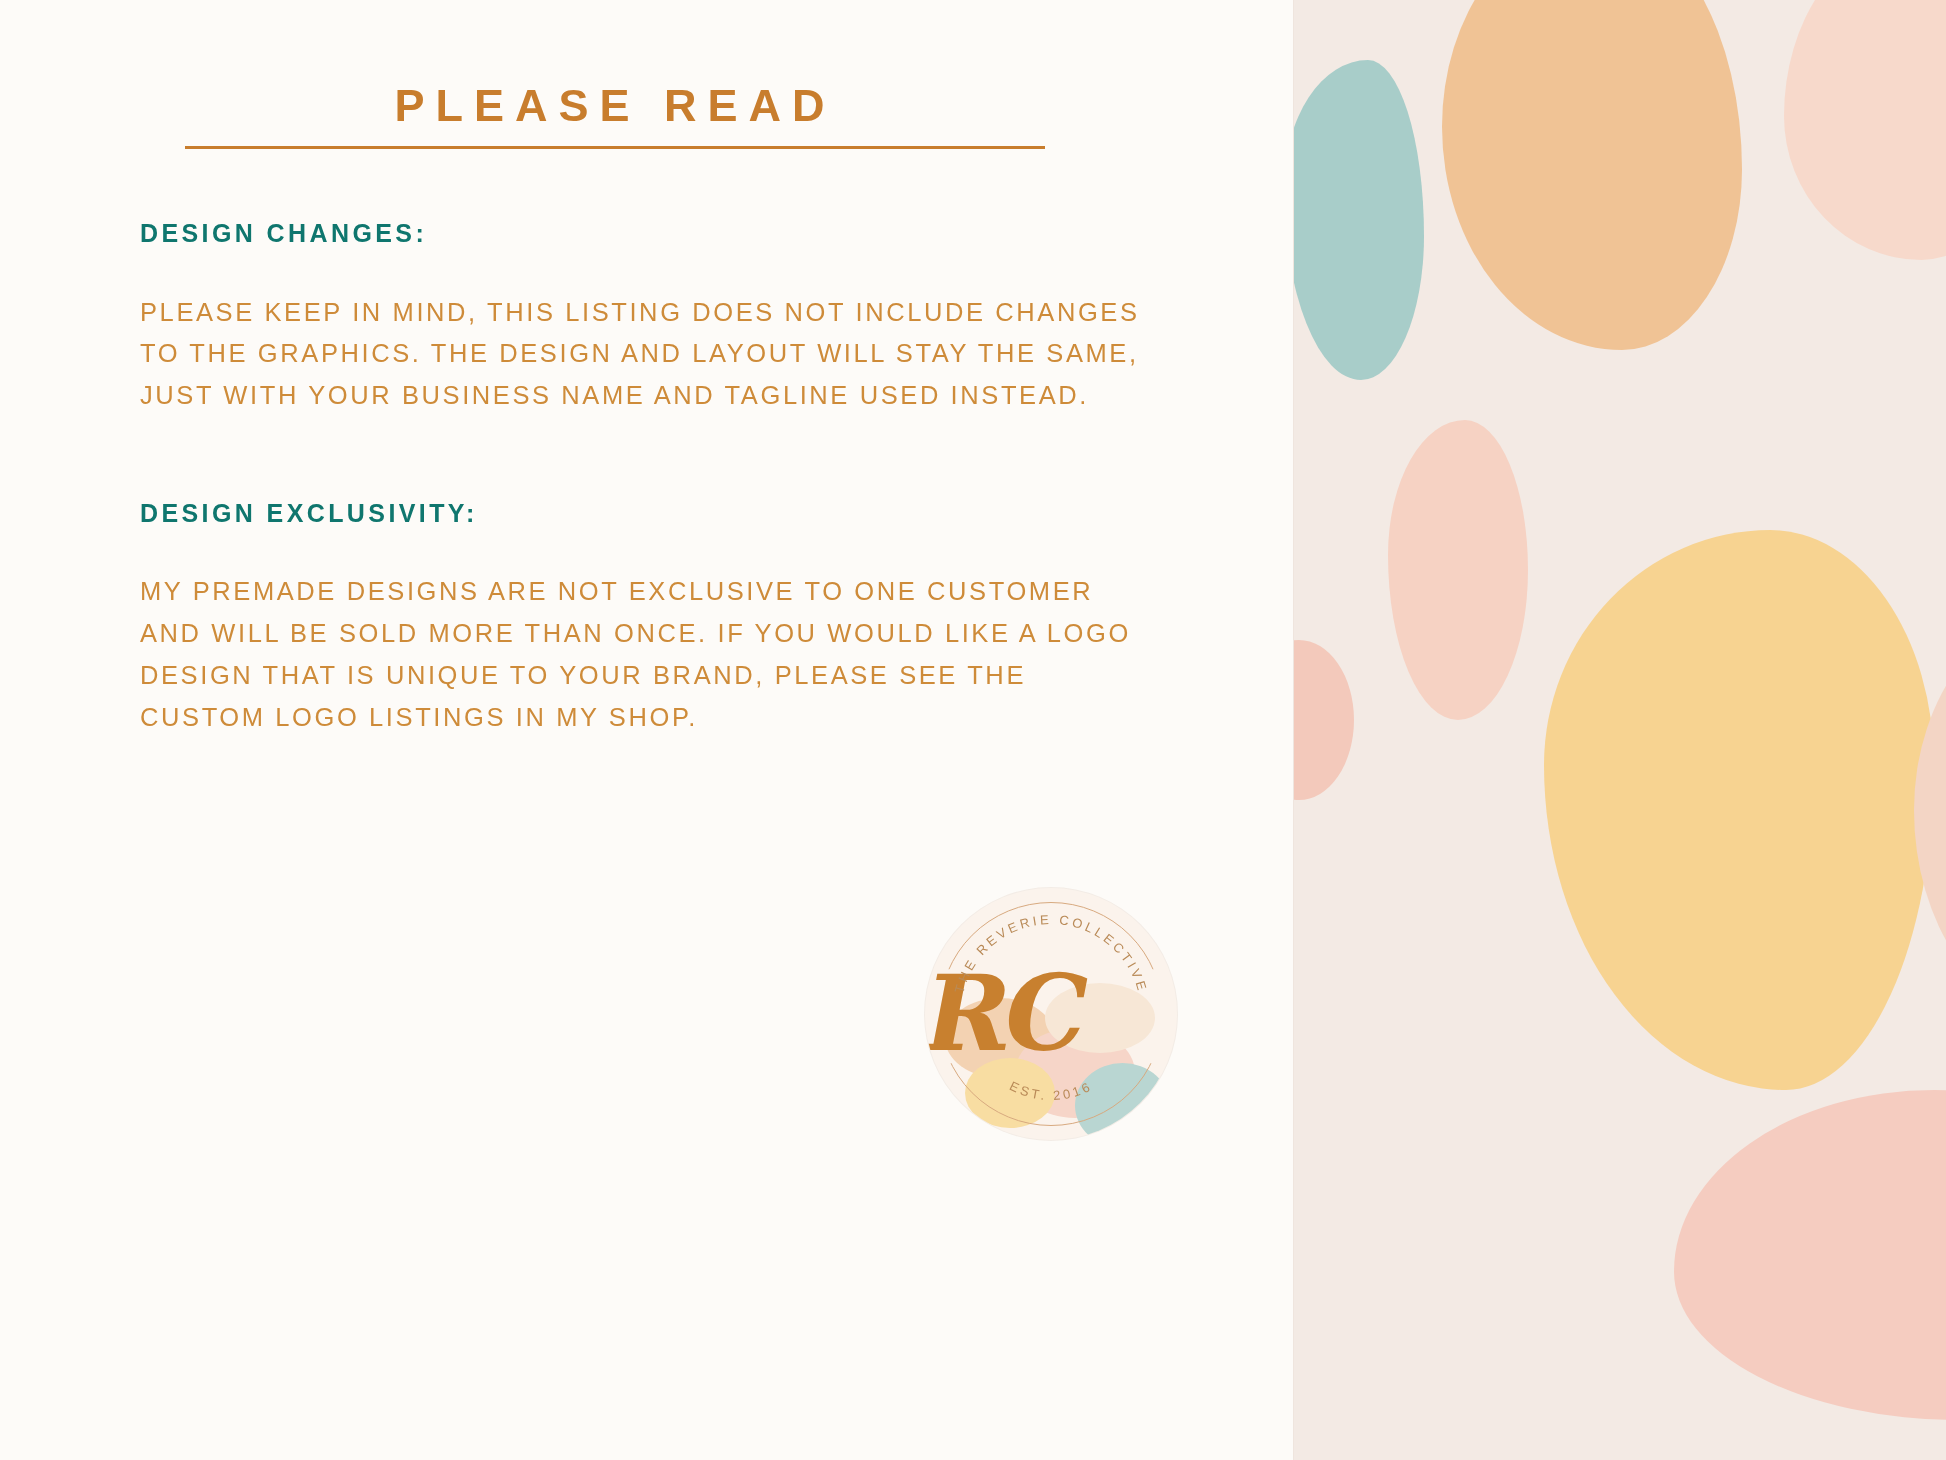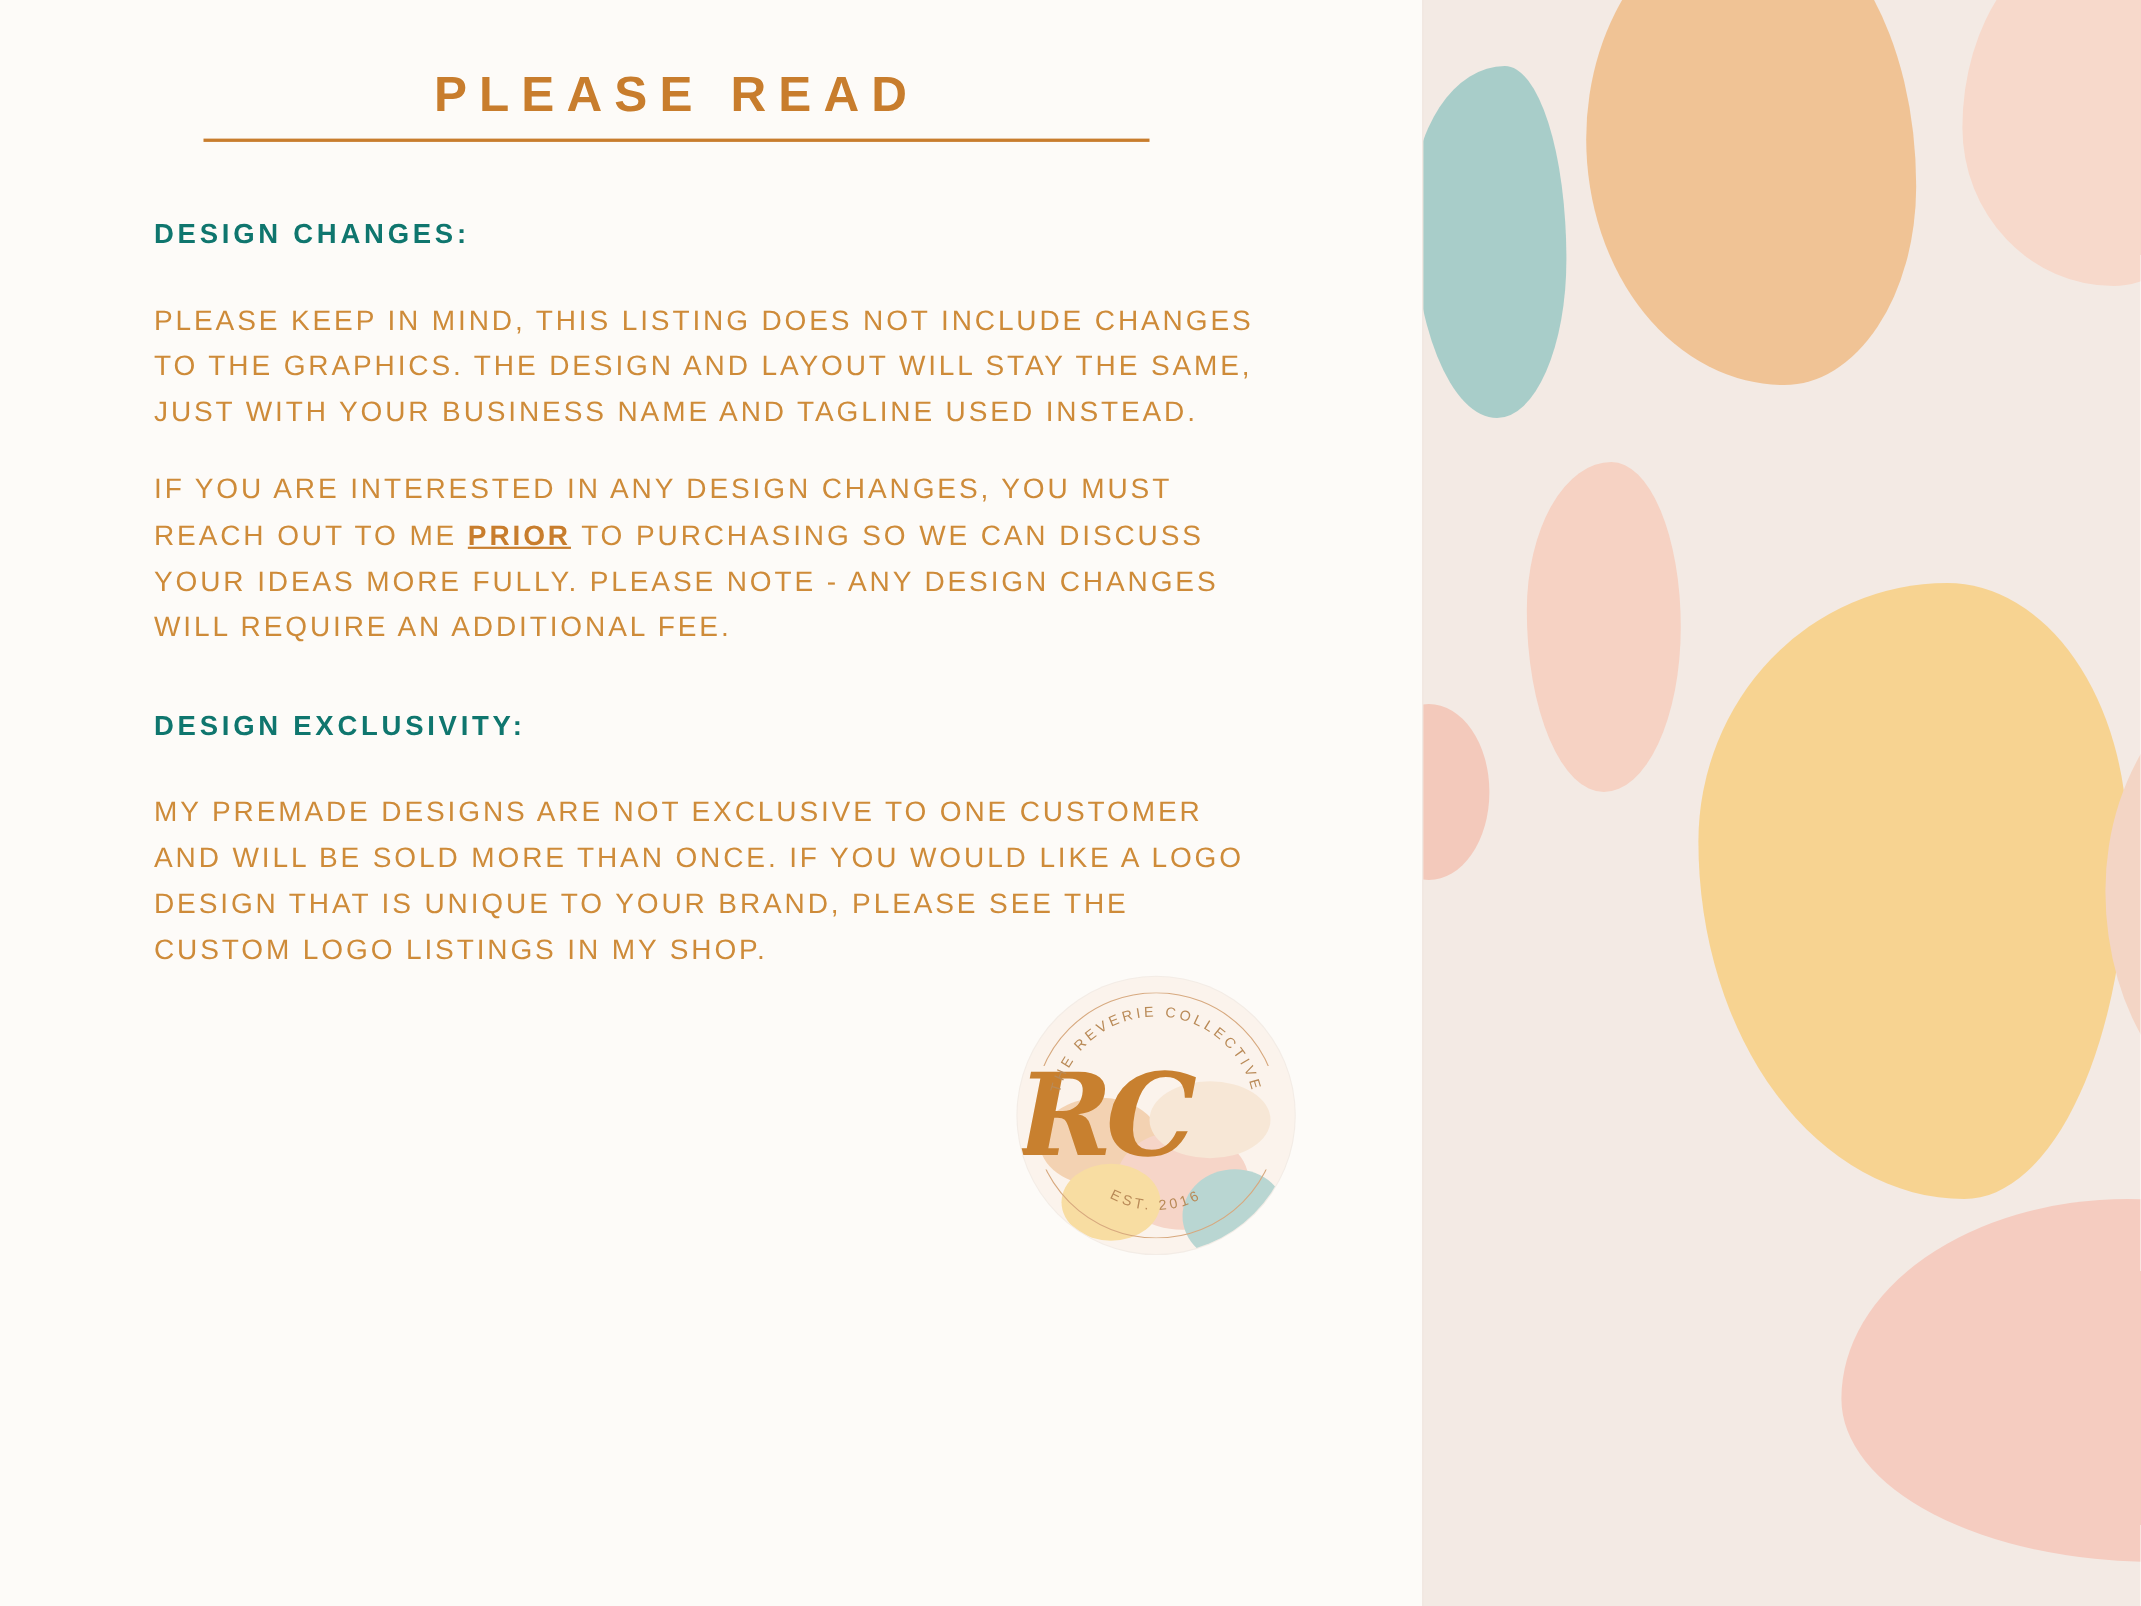--- a/index.html
+++ b/index.html
@@ -21,21 +21,21 @@
     display: flex;
   }
 
   
   .left-panel {
     position: relative;
     width: 1293px;
     height: 100%;
     background: #fdfbf8;
     box-sizing: border-box;
-    padding: 58px 0 0 140px;
+    padding: 78px 0 0 140px;
   }
 
   .title {
     color: #c87d2d;
     font-size: 45px;
     font-weight: bold;
     letter-spacing: 11px;
     text-transform: uppercase;
     text-align: center;
     width: 860px;
@@ -173,21 +173,20 @@
     <div class="gap-title"></div>
 
     <h2 class="section-heading">DESIGN CHANGES:</h2>
 
     <div class="gap-md"></div>
 
     <p class="body-block">PLEASE KEEP IN MIND, THIS LISTING DOES NOT INCLUDE CHANGES TO THE GRAPHICS. THE DESIGN AND LAYOUT WILL STAY THE SAME, JUST WITH YOUR BUSINESS NAME AND TAGLINE USED INSTEAD.</p>
 
     <div class="gap-sm"></div>
 
-    <p class="body-block"><span>IF YOU ARE INTERESTED IN ANY DESIGN CHANGES, YOU MUST REACH OUT TO ME </span><span class="em">PRIOR</span><span> TO PURCHASING SO WE CAN DISCUSS YOUR IDEAS MORE FULLY. PLEASE NOTE - ANY DESIGN CHANGES WILL REQUIRE AN ADDITIONAL FEE.</span></p>
 
     <div class="gap-lg"></div>
 
     <h2 class="section-heading">DESIGN EXCLUSIVITY:</h2>
 
     <div class="gap-md"></div>
 
     <p class="body-block">MY PREMADE DESIGNS ARE NOT EXCLUSIVE TO ONE CUSTOMER AND WILL BE SOLD MORE THAN ONCE. IF YOU WOULD LIKE A LOGO DESIGN THAT IS UNIQUE TO YOUR BRAND, PLEASE SEE THE CUSTOM LOGO LISTINGS IN MY SHOP.</p>
 
     <div class="gap-md"></div>

